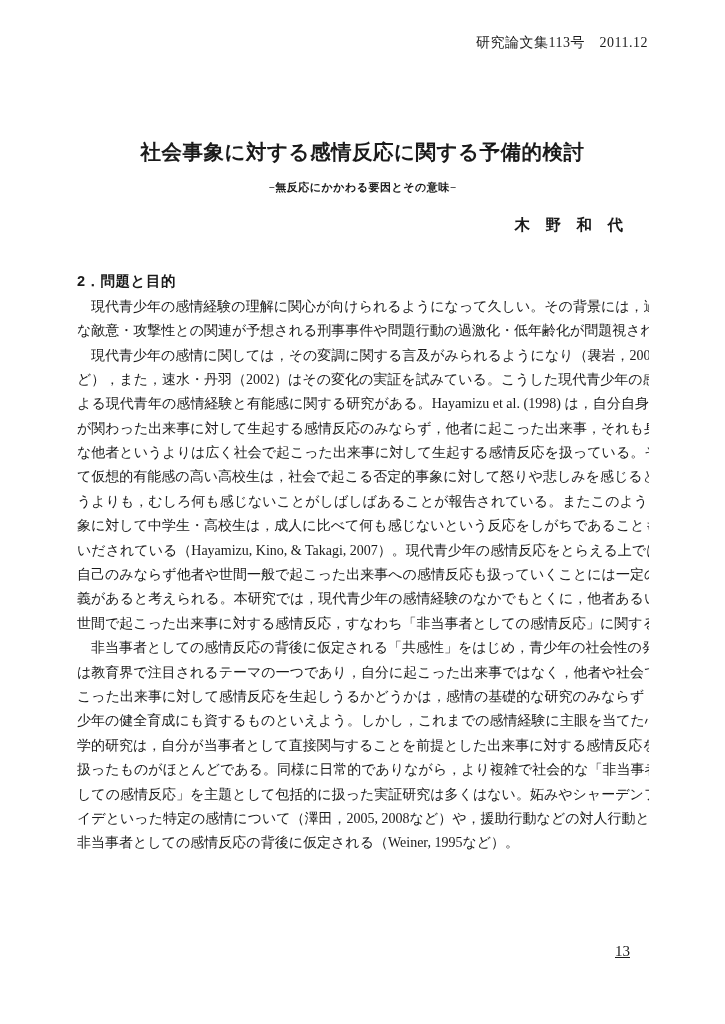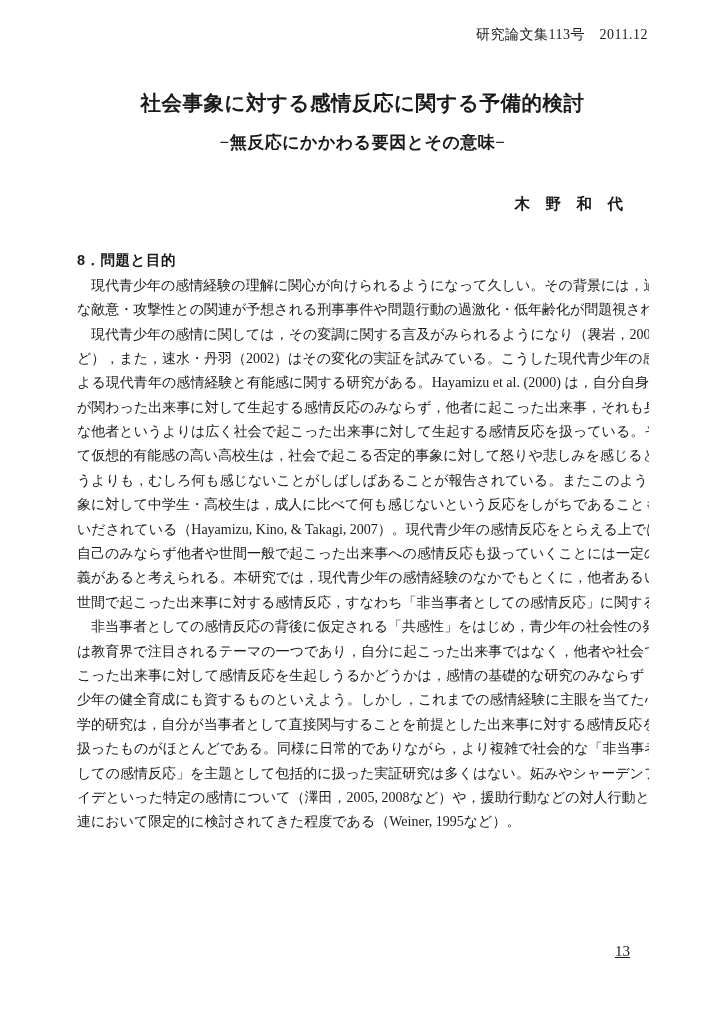--- a/index.html
+++ b/index.html
@@ -11,42 +11,42 @@
     position: relative;
     width: 725px;
     height: 1024px;
     margin: 0 auto;
     background: #ffffff;
     color: #1a1a1a;
     font-family: "Liberation Serif", "DejaVu Serif", serif;
     overflow: hidden;
   }
   .journal-header {
-    padding-top: 26px;
+    padding-top: 34px;
     padding-right: 77px;
     text-align: right;
     font-size: 14px;
     letter-spacing: 0.5px;
   }
   .paper-title {
-    margin-top: 45px;
+    margin-top: 86px;
     text-align: center;
     font-size: 20.5px;
     font-weight: bold;
     letter-spacing: 0.5px;
   }
   .paper-subtitle {
     margin-top: 7px;
     text-align: center;
-    font-size: 17px;
+    font-size: 11px;
     font-weight: bold;
     letter-spacing: 0.5px;
   }
   .author-line {
-    margin-top: 40px;
+    margin-top: 20px;
     text-align: right;
     padding-right: 102px;
     font-size: 15.5px;
     font-weight: bold;
   }
   .section-heading {
     margin-top: 36px;
     margin-left: 77px;
     font-size: 14.5px;
     font-weight: bold;
@@ -88,53 +88,53 @@
 <div class="page">
 
   <div class="journal-header">研究論文集113号　2011.12</div>
 
   <h1 class="paper-title">社会事象に対する感情反応に関する予備的検討</h1>
 
   <div class="paper-subtitle">−無反応にかかわる要因とその意味−</div>
 
   <div class="author-line">木　野　和　代</div>
 
-  <div class="section-heading">8．問題と目的</div>
+  <div class="section-heading">2．問題と目的</div>
 
   <div class="body-text">
 
     <div class="para">
       <div class="line">　現代青少年の感情経験の理解に関心が向けられるようになって久しい。その背景には，過度</div>
       <div class="line">な敵意・攻撃性との関連が予想される刑事事件や問題行動の過激化・低年齢化が問題視される</div>
     </div>
 
     <div class="para">
       <div class="line">　現代青少年の感情に関しては，その変調に関する言及がみられるようになり（袰岩，2001な</div>
       <div class="line">ど），また，速水・丹羽（2002）はその変化の実証を試みている。こうした現代青少年の感情現</div>
-      <div class="line">よる現代青年の感情経験と有能感に関する研究がある。Hayamizu et al. (2000) は，自分自身</div>
+      <div class="line">よる現代青年の感情経験と有能感に関する研究がある。Hayamizu et al. (1998) は，自分自身</div>
       <div class="line">が関わった出来事に対して生起する感情反応のみならず，他者に起こった出来事，それも身近</div>
       <div class="line">な他者というよりは広く社会で起こった出来事に対して生起する感情反応を扱っている。そし</div>
       <div class="line">て仮想的有能感の高い高校生は，社会で起こる否定的事象に対して怒りや悲しみを感じるとい</div>
       <div class="line">うよりも，むしろ何も感じないことがしばしばあることが報告されている。またこのような事</div>
       <div class="line">象に対して中学生・高校生は，成人に比べて何も感じないという反応をしがちであることも見</div>
       <div class="line">いだされている（Hayamizu, Kino, &amp; Takagi, 2007）。現代青少年の感情反応をとらえる上では，</div>
       <div class="line">自己のみならず他者や世間一般で起こった出来事への感情反応も扱っていくことには一定の意</div>
       <div class="line">義があると考えられる。本研究では，現代青少年の感情経験のなかでもとくに，他者あるいは</div>
       <div class="line">世間で起こった出来事に対する感情反応，すなわち「非当事者としての感情反応」に関する検</div>
     </div>
 
     <div class="para">
       <div class="line">　非当事者としての感情反応の背後に仮定される「共感性」をはじめ，青少年の社会性の発達</div>
       <div class="line">は教育界で注目されるテーマの一つであり，自分に起こった出来事ではなく，他者や社会で起</div>
       <div class="line">こった出来事に対して感情反応を生起しうるかどうかは，感情の基礎的な研究のみならず，青</div>
       <div class="line">少年の健全育成にも資するものといえよう。しかし，これまでの感情経験に主眼を当てた心理</div>
       <div class="line">学的研究は，自分が当事者として直接関与することを前提とした出来事に対する感情反応を</div>
       <div class="line">扱ったものがほとんどである。同様に日常的でありながら，より複雑で社会的な「非当事者と</div>
       <div class="line">しての感情反応」を主題として包括的に扱った実証研究は多くはない。妬みやシャーデンフロ</div>
       <div class="line">イデといった特定の感情について（澤田，2005, 2008など）や，援助行動などの対人行動との関</div>
-      <div class="line para-last">連において限定的に検討されてきた程度である（Weiner, 1995など）。</div>
+      <div class="line para-last">非当事者としての感情反応の背後に仮定される（Weiner, 1995など）。</div>
     </div>
 
   </div>
 
   <div class="page-number">13</div>
 
 </div>
 
 </body></html>

